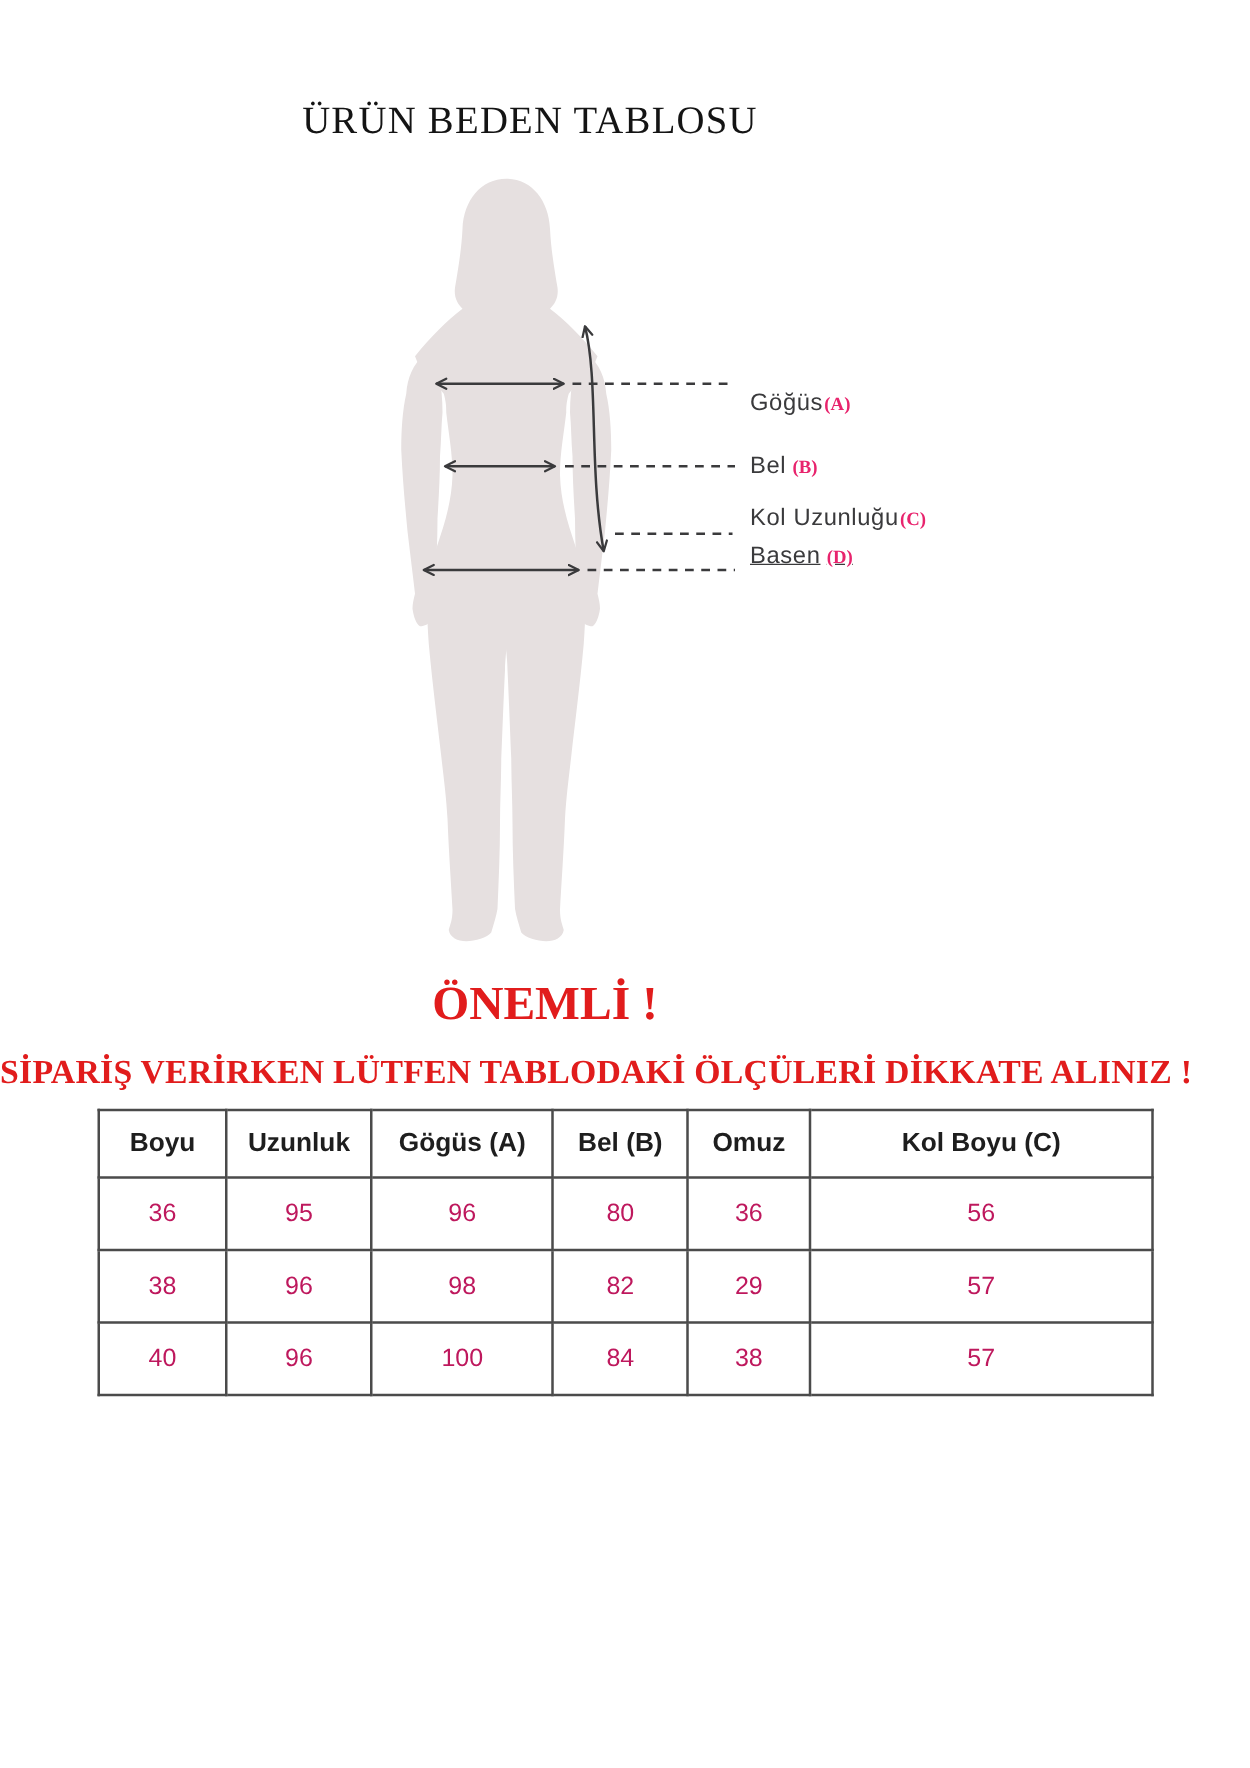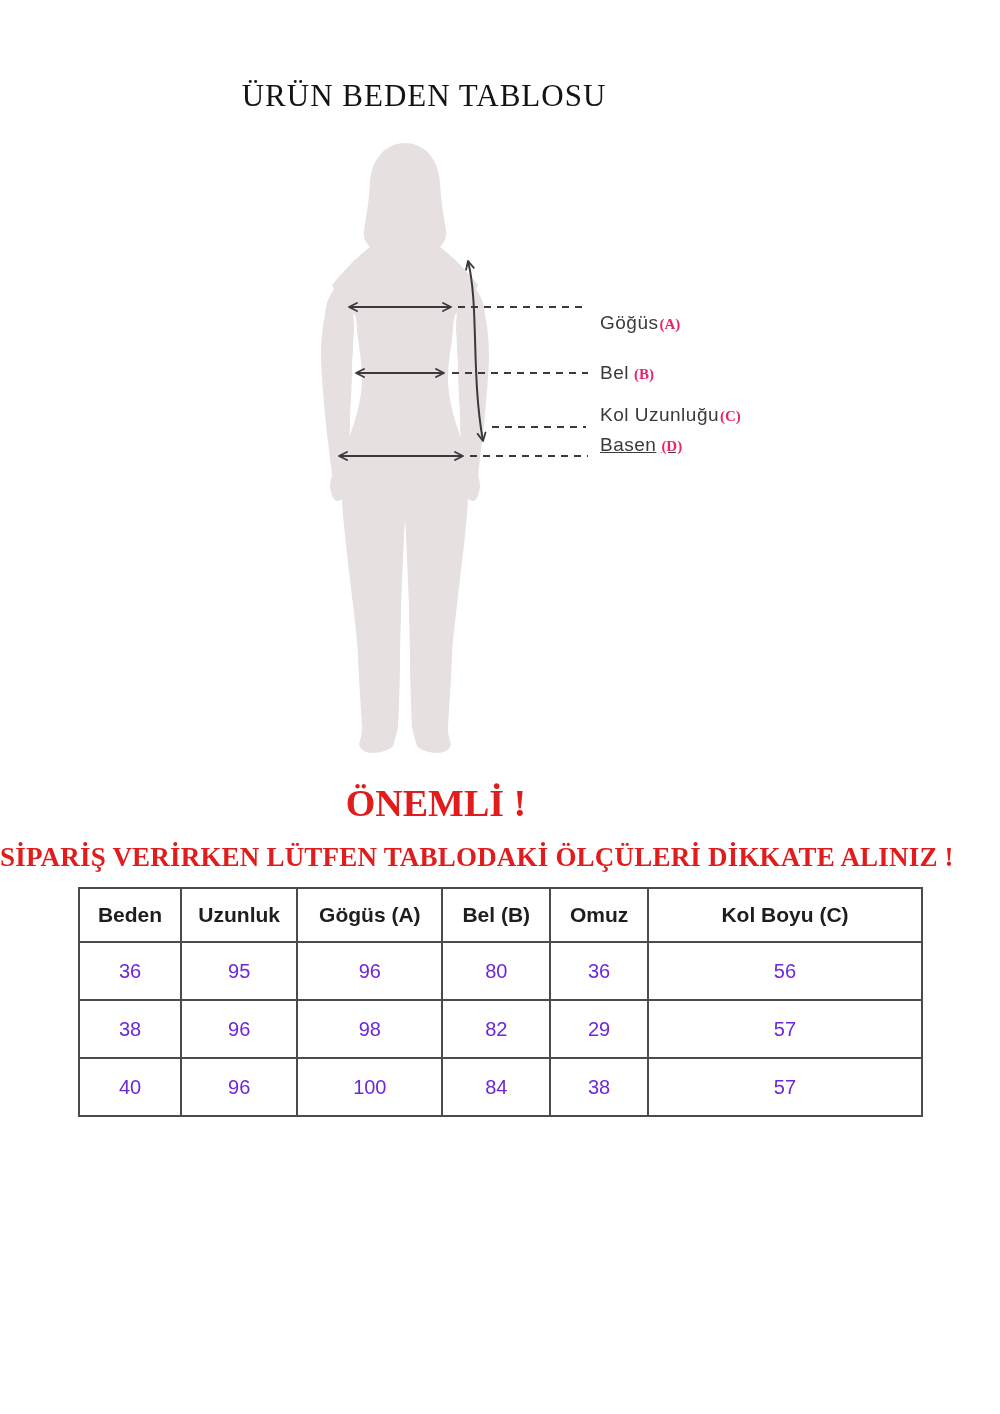--- a/index.html
+++ b/index.html
@@ -65,21 +65,21 @@
     table-layout:fixed;
     font-family:"Liberation Sans", sans-serif;
   }
   table.size-table th, table.size-table td{
     border:2px solid #4b4b4b;
     text-align:center;
     vertical-align:middle;
     color:#1e1e1e;
   }
   table.size-table th{height:50px;font-size:21px;font-weight:700;}
-  table.size-table td{height:54px;font-size:20px;font-weight:400;color:#6d28d9;margin-top:40px;}
+  table.size-table td{height:54px;font-size:20px;font-weight:400;color:#be185d;margin-top:40px;}
 </style>
 </head>
 <body>
 
 <div class="page">
 
   <div class="page-title">ÜRÜN BEDEN TABLOSU</div>
 
   <svg class="figure-svg" viewBox="0 0 360 640" xmlns="http://www.w3.org/2000/svg">
     <defs>
@@ -198,21 +198,21 @@
     <colgroup>
       <col style="width:12.1%">
         <col style="width:13.8%">
         <col style="width:17.2%">
       <col style="width:12.8%">
         <col style="width:11.6%">
         <col style="width:32.5%">
     </colgroup>
     <thead>
       <tr>
-        <th>Beden</th>
+        <th>Boyu</th>
         <th>Uzunluk</th>
         <th>Gögüs (A)</th>
         <th>Bel (B)</th>
         <th>Omuz</th>
         <th>Kol Boyu (C)</th>
       </tr>
     </thead>
     <tbody>
       <tr>
         <td>36</td>

